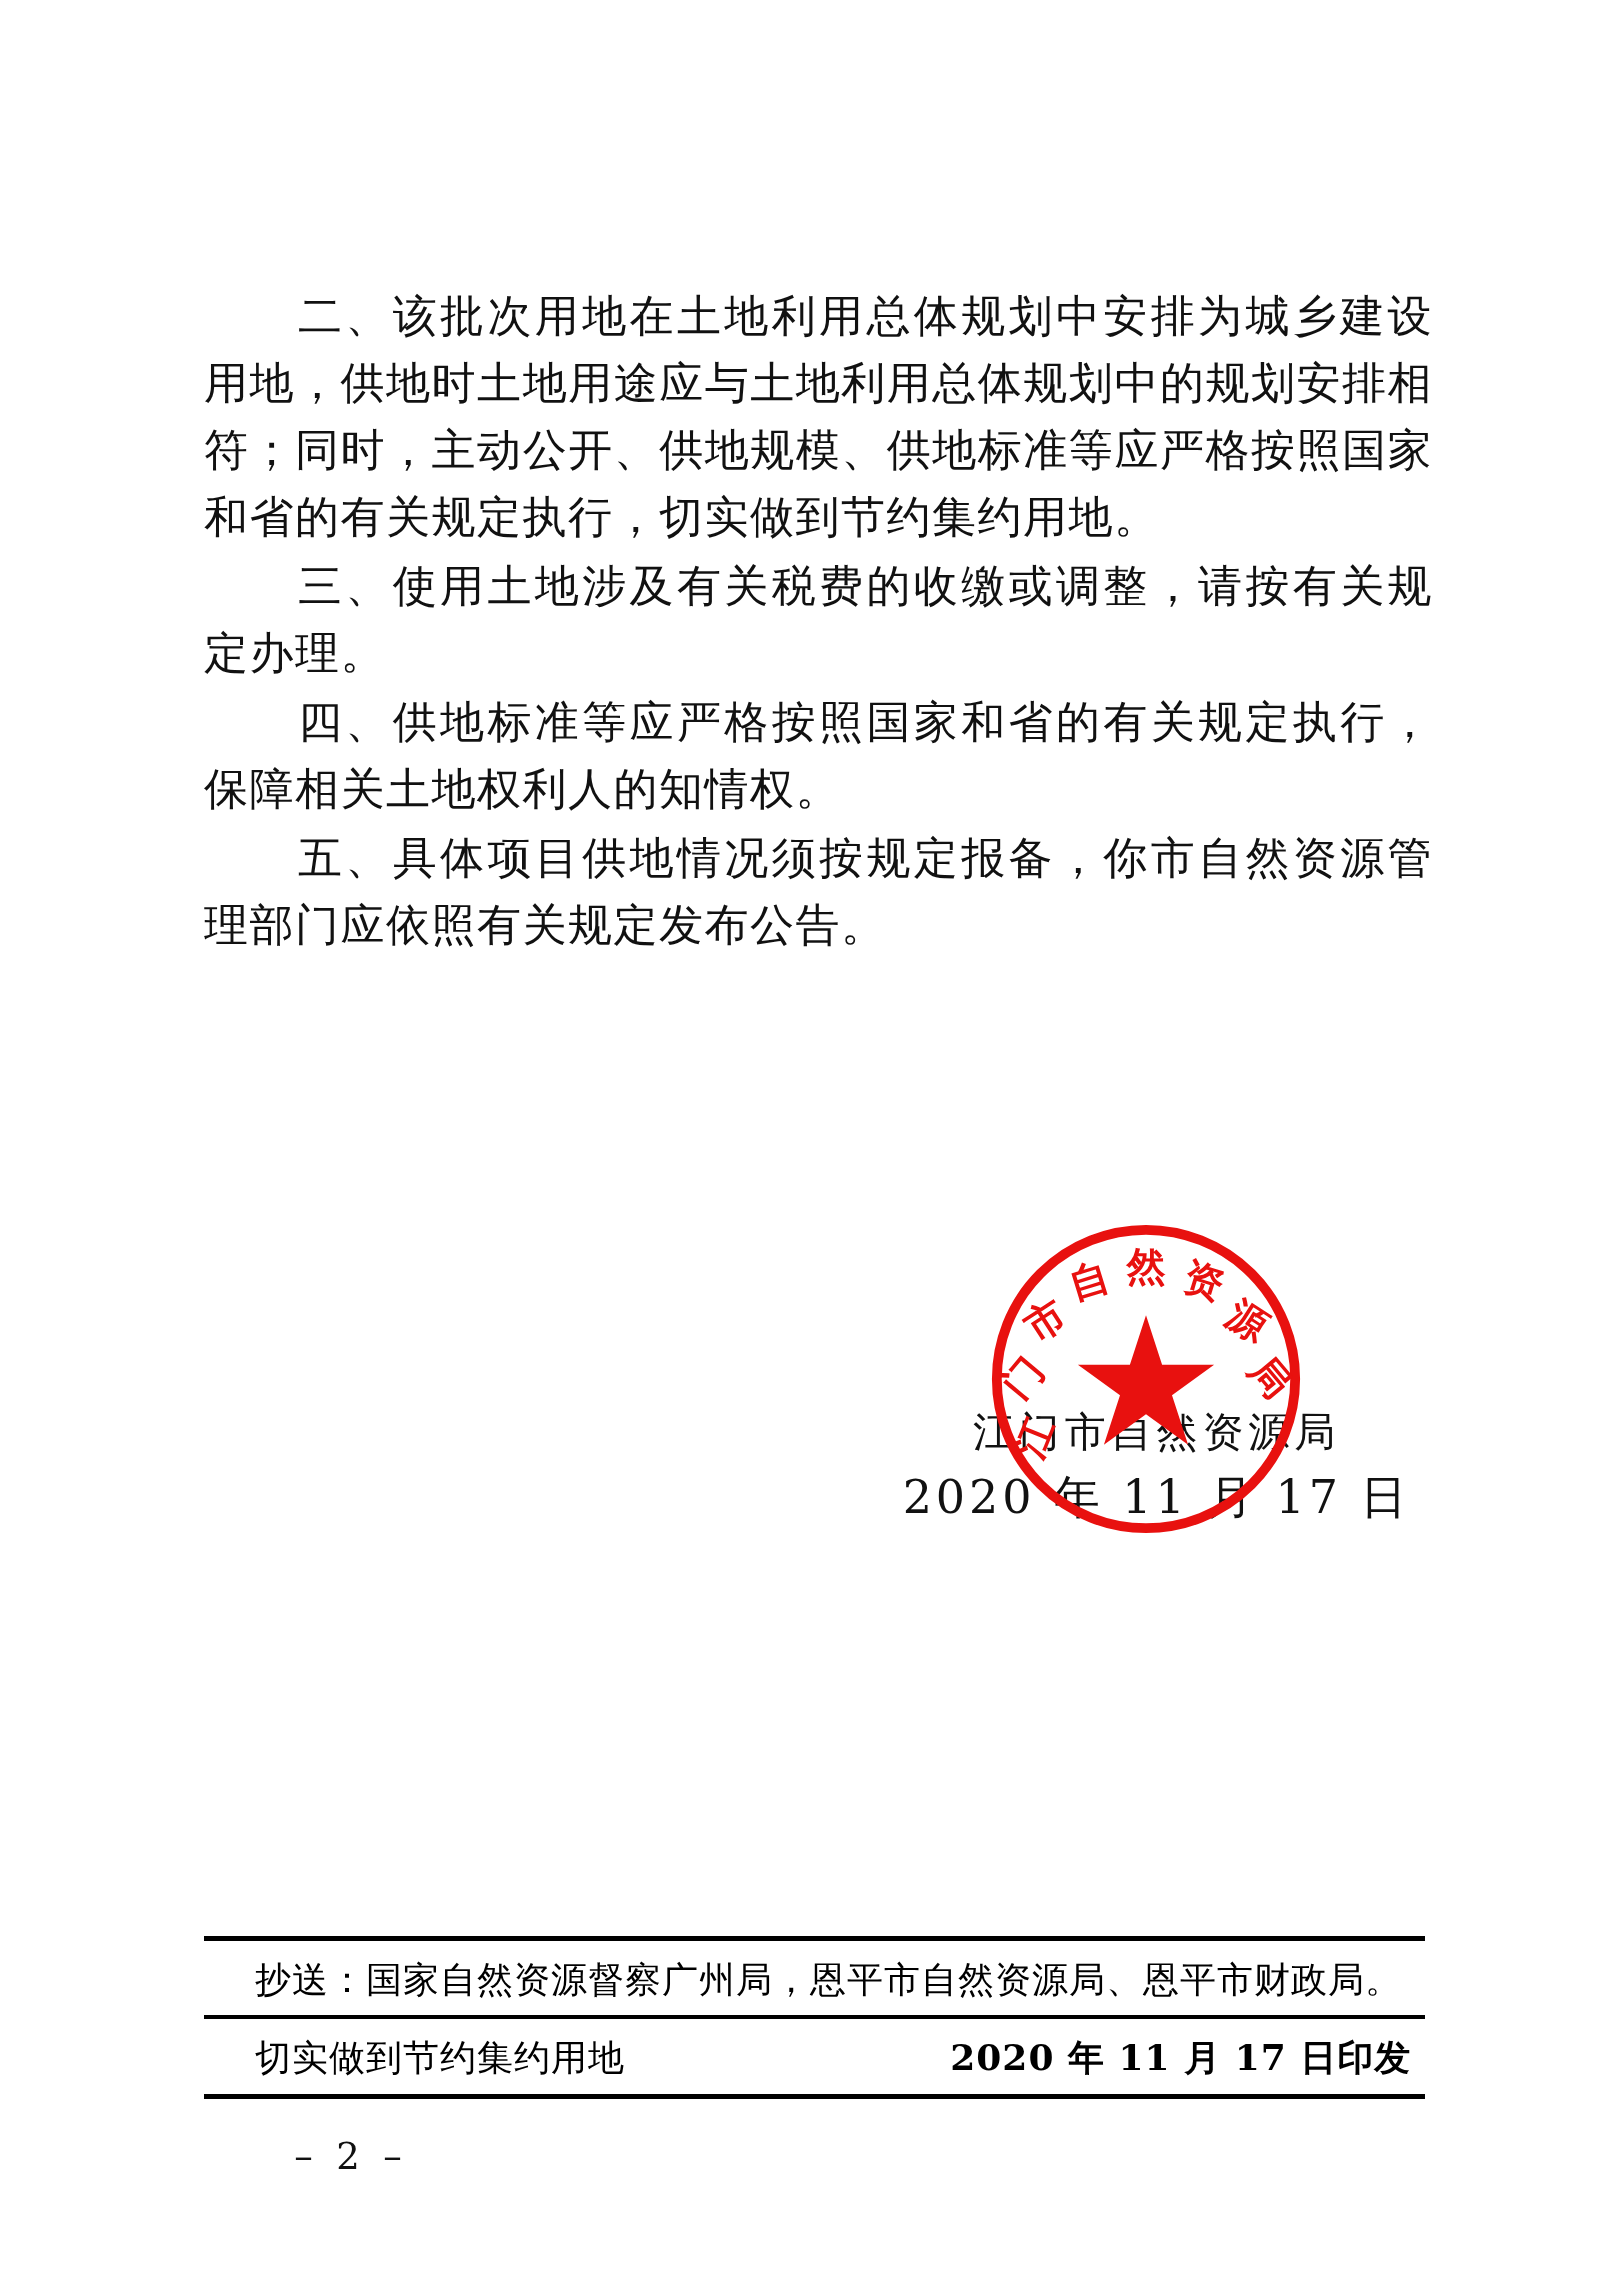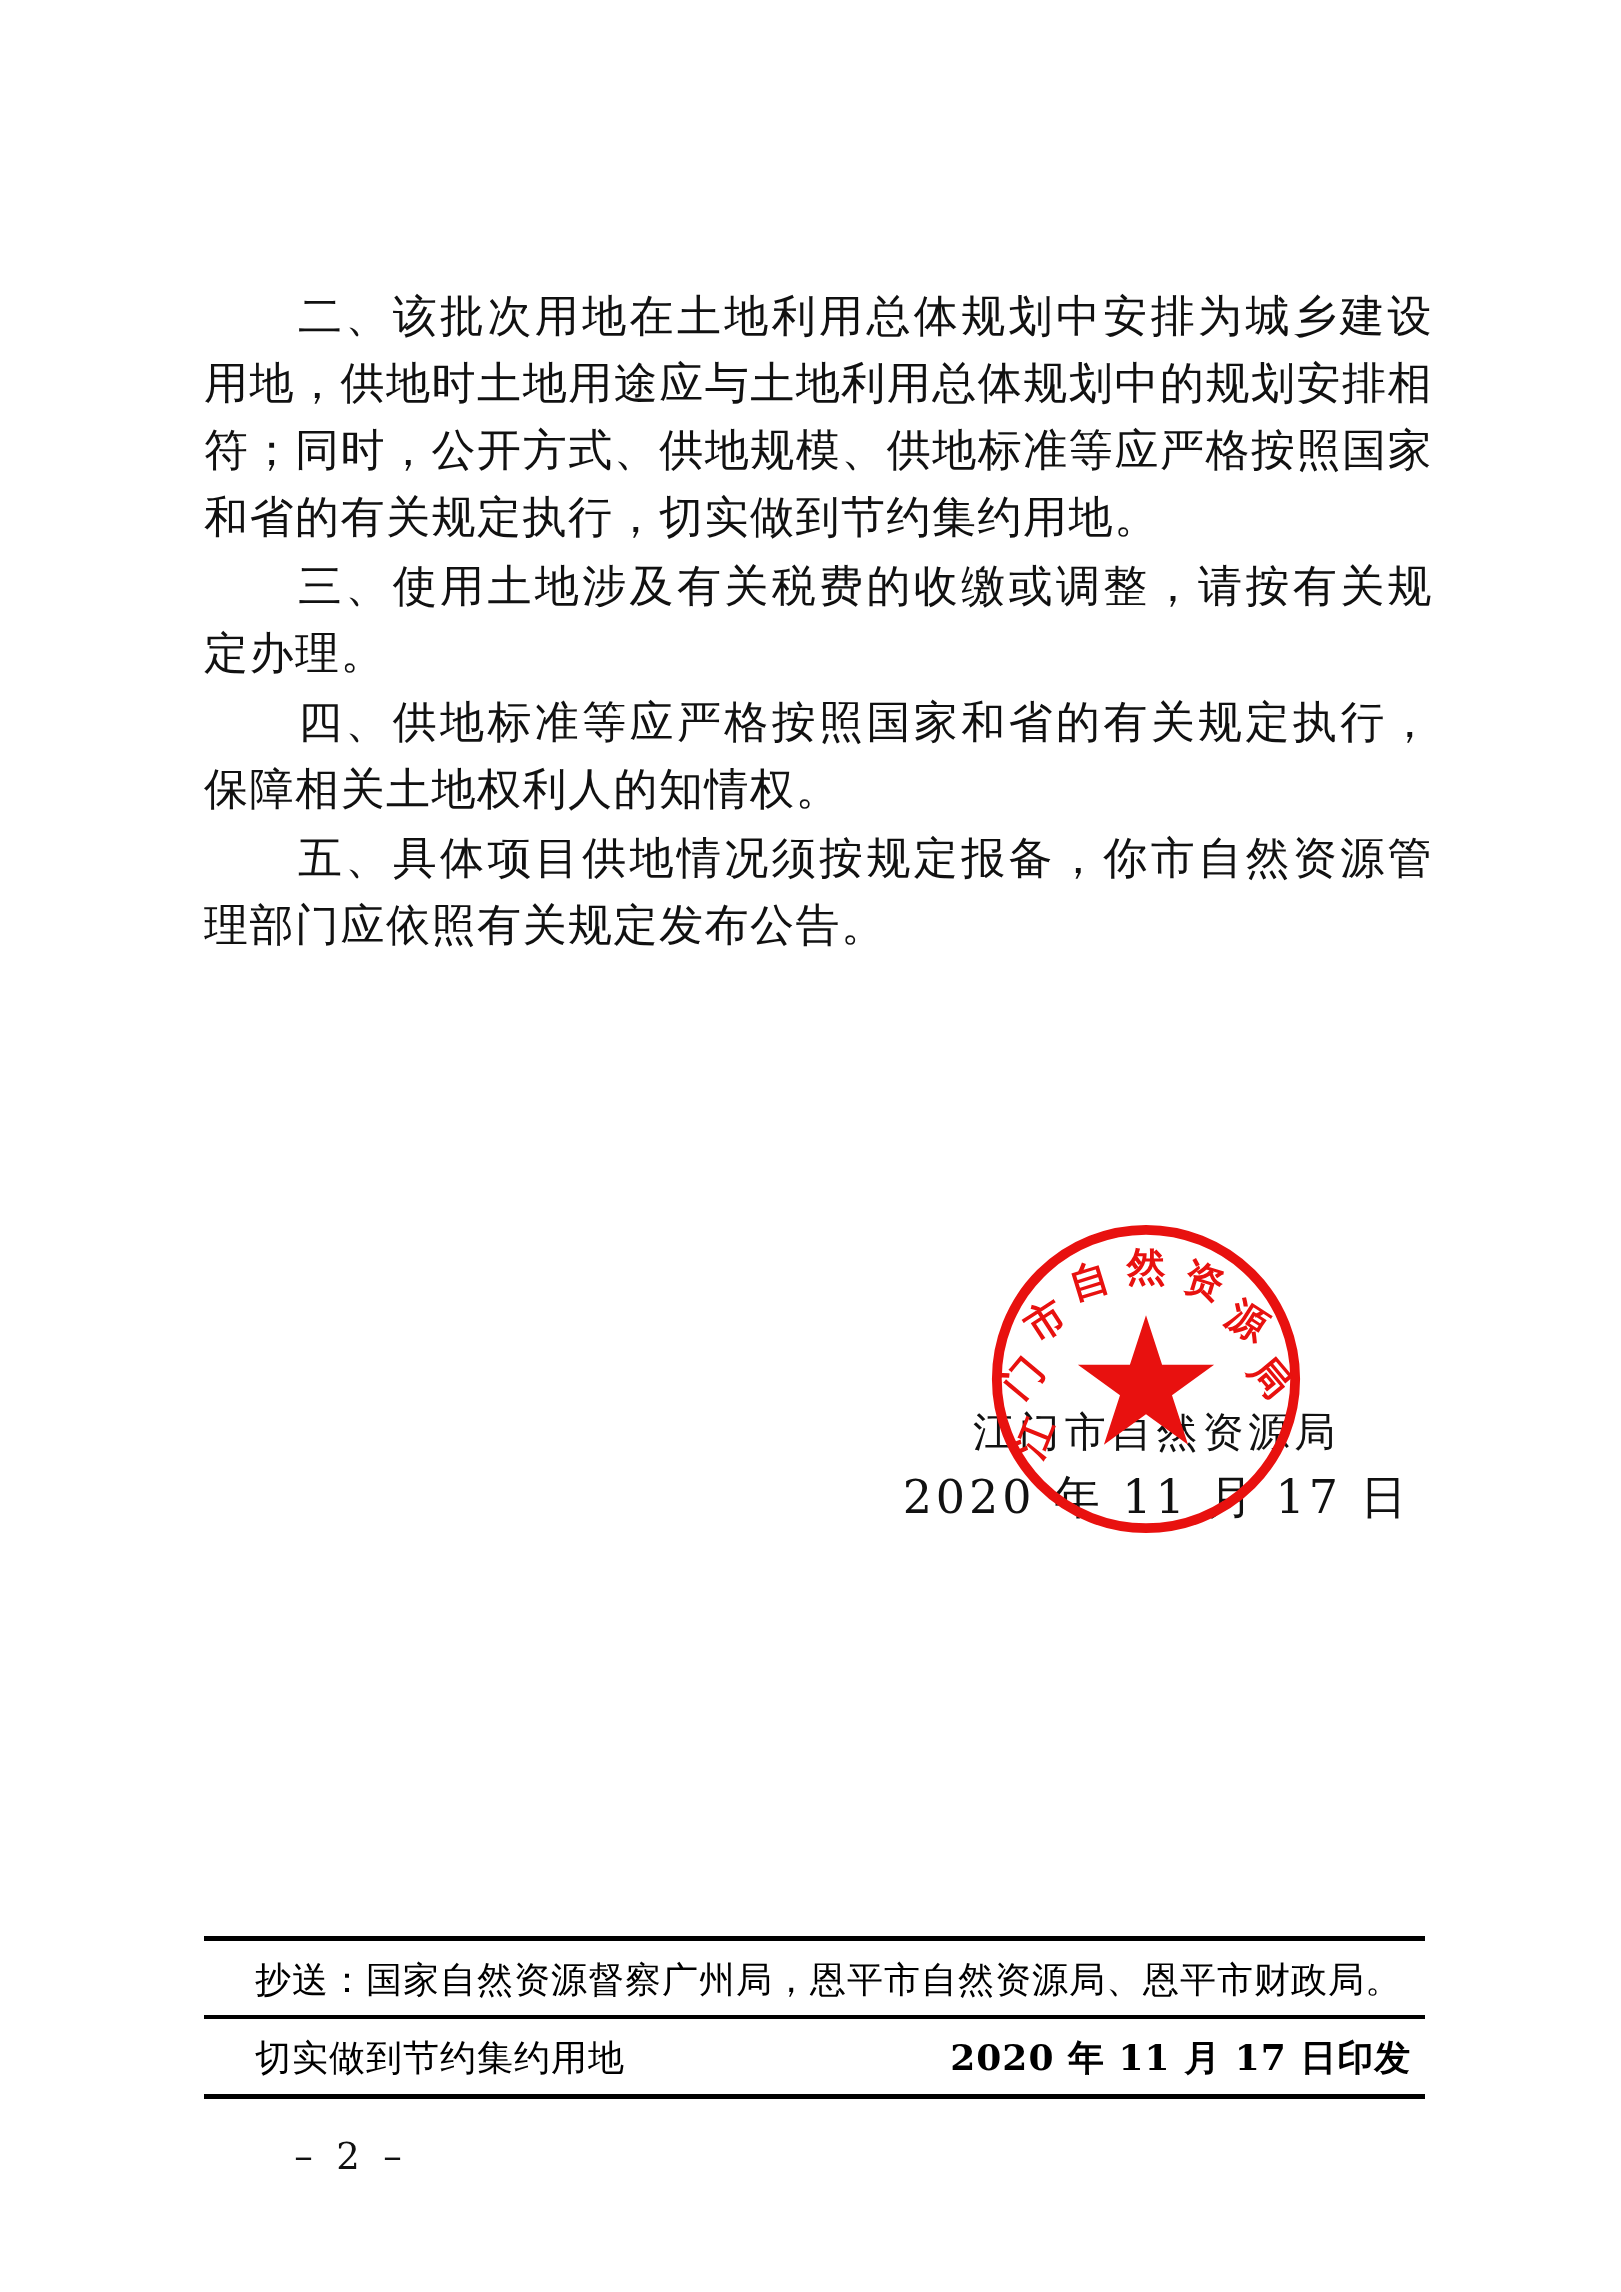--- a/index.html
+++ b/index.html
@@ -131,21 +131,21 @@
     letter-spacing: 5.9px;
     color: #111111;
   }
 </style>
 </head>
 <body>
 
 <div class="page">
 
   <div class="content">
-    <p class="para">二、该批次用地在土地利用总体规划中安排为城乡建设用地，供地时土地用途应与土地利用总体规划中的规划安排相符；同时，公开方式、供地规模、供地标准等应严格按照国家和省的有关规定执行，切实做到节约集约用地。</p>
+    <p class="para">二、该批次用地在土地利用总体规划中安排为城乡建设用地，供地时土地用途应与土地利用总体规划中的规划安排相符；同时，主动公开、供地规模、供地标准等应严格按照国家和省的有关规定执行，切实做到节约集约用地。</p>
     <p class="para">三、使用土地涉及有关税费的收缴或调整，请按有关规定办理。</p>
     <p class="para">四、供地标准等应严格按照国家和省的有关规定执行，保障相关土地权利人的知情权。</p>
     <p class="para">五、具体项目供地情况须按规定报备，你市自然资源管理部门应依照有关规定发布公告。</p>
   </div>
 
   <div class="signature">
     <div class="sig-org">江门市自然资源局</div>
     <div class="sig-date">2020 年 11 月 17 日</div>
   </div>
 

